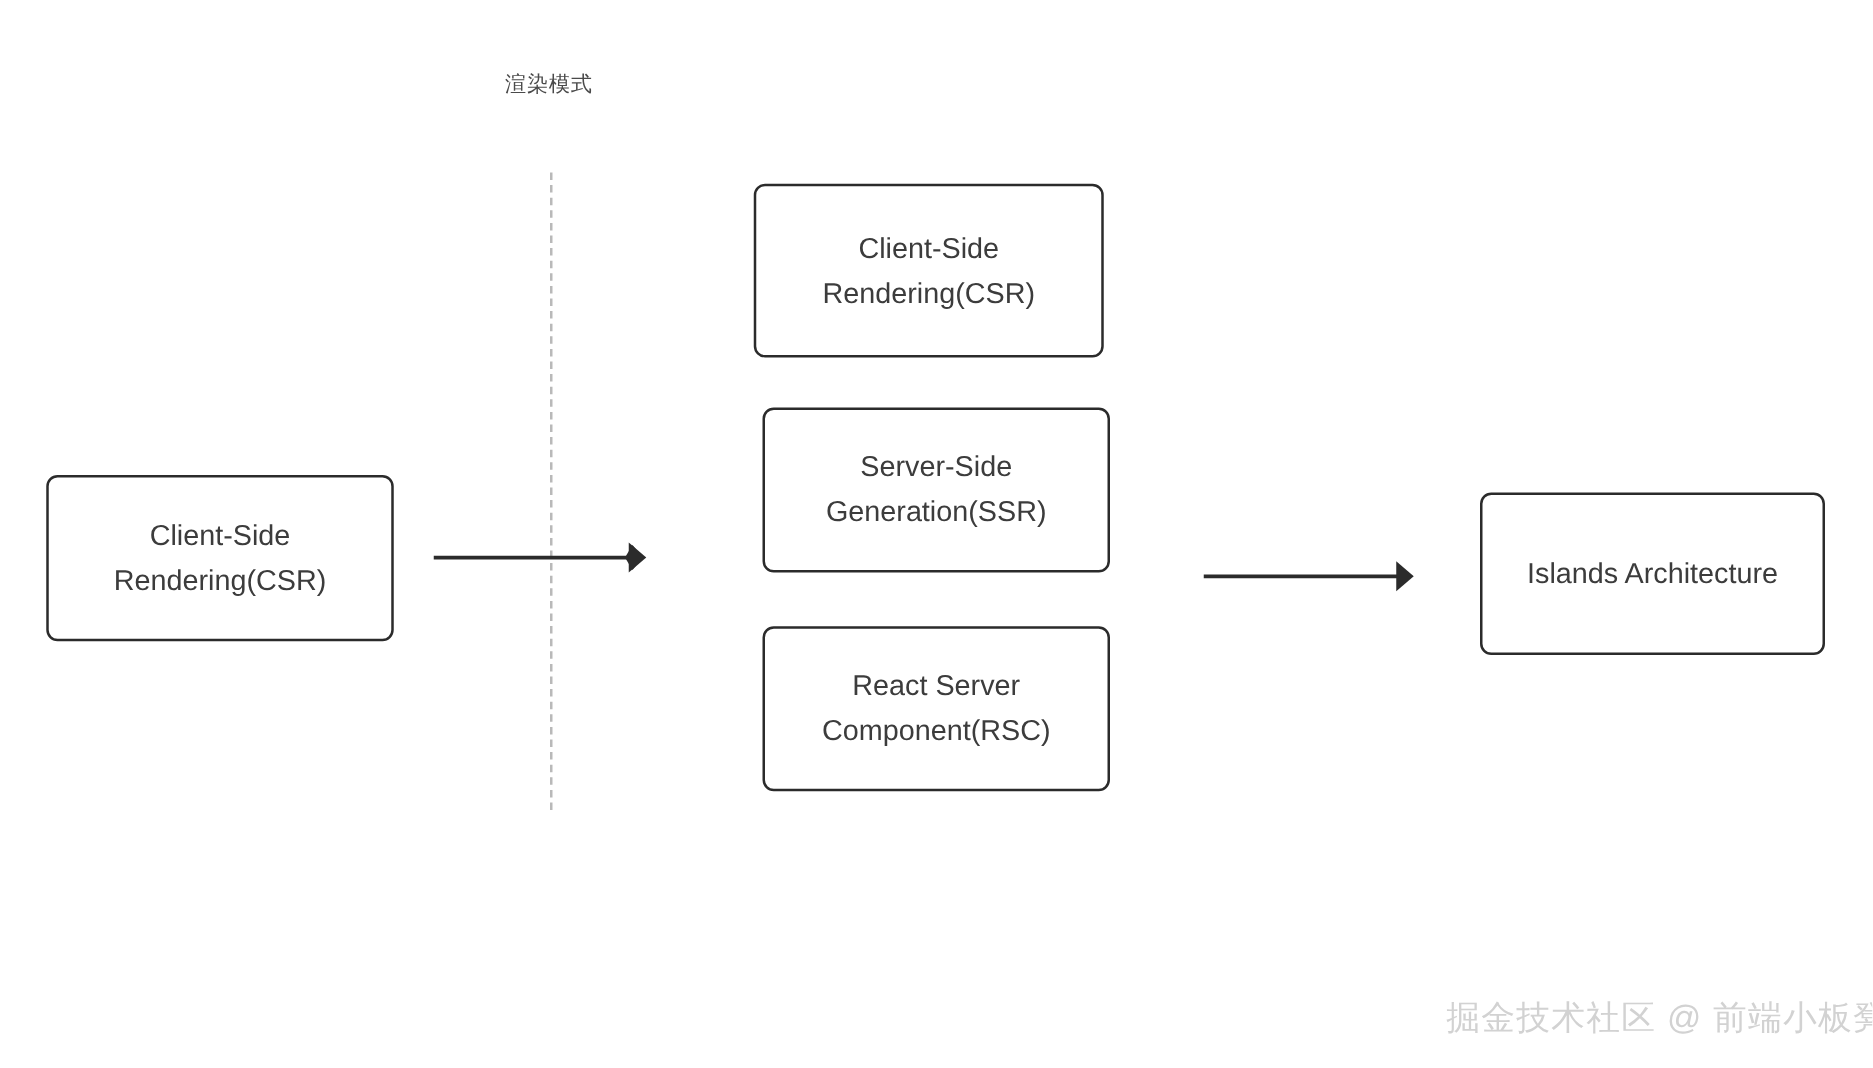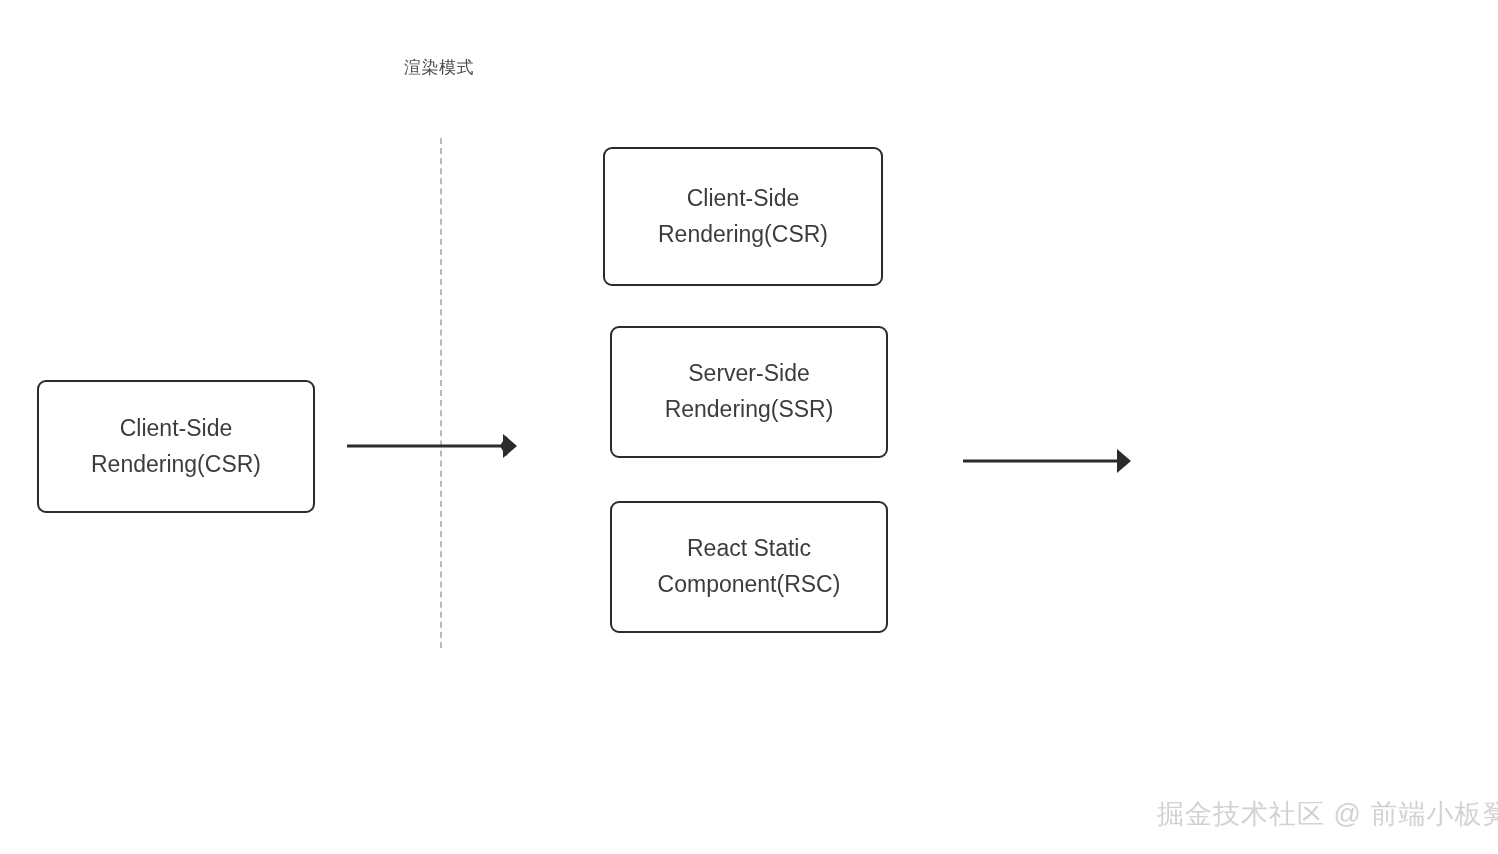--- a/index.html
+++ b/index.html
@@ -79,29 +79,32 @@
 Rendering(CSR)</span>
   </div>
 
   <div class="node" style="left:603px; top:147px; width:280px; height:139px;">
     <span class="node-label">Client-Side
 Rendering(CSR)</span>
   </div>
 
   <div class="node" style="left:610px; top:326px; width:278px; height:132px;">
     <span class="node-label">Server-Side
-Rendering(SSR)</span>
+Generation(SSR)</span>
   </div>
 
   <div class="node" style="left:610px; top:501px; width:278px; height:132px;">
-    <span class="node-label">React Static
+    <span class="node-label">React Server
 Component(RSC)</span>
   </div>
 
 
+  <div class="node" style="left:1184px; top:394px; width:276px; height:130px;">
+    <span class="node-label">Islands Architecture</span>
+  </div>
 
   <svg class="arrow-svg" style="left:340px; top:430px;" width="185" height="34" viewBox="0 0 185 34">
     <line x1="7" y1="16" x2="166" y2="16" stroke="#2b2b2b" stroke-width="3"></line>
     <polygon points="166,6 174,16 166,26 160,16" fill="#2b2b2b"></polygon>
     <polygon points="163,4 177,16 163,28" fill="#2b2b2b"></polygon>
   </svg>
 
   <svg class="arrow-svg" style="left:956px; top:445px;" width="185" height="34" viewBox="0 0 185 34">
     <line x1="7" y1="16" x2="164" y2="16" stroke="#2b2b2b" stroke-width="3"></line>
     <polygon points="161,4 175,16 161,28" fill="#2b2b2b"></polygon>

